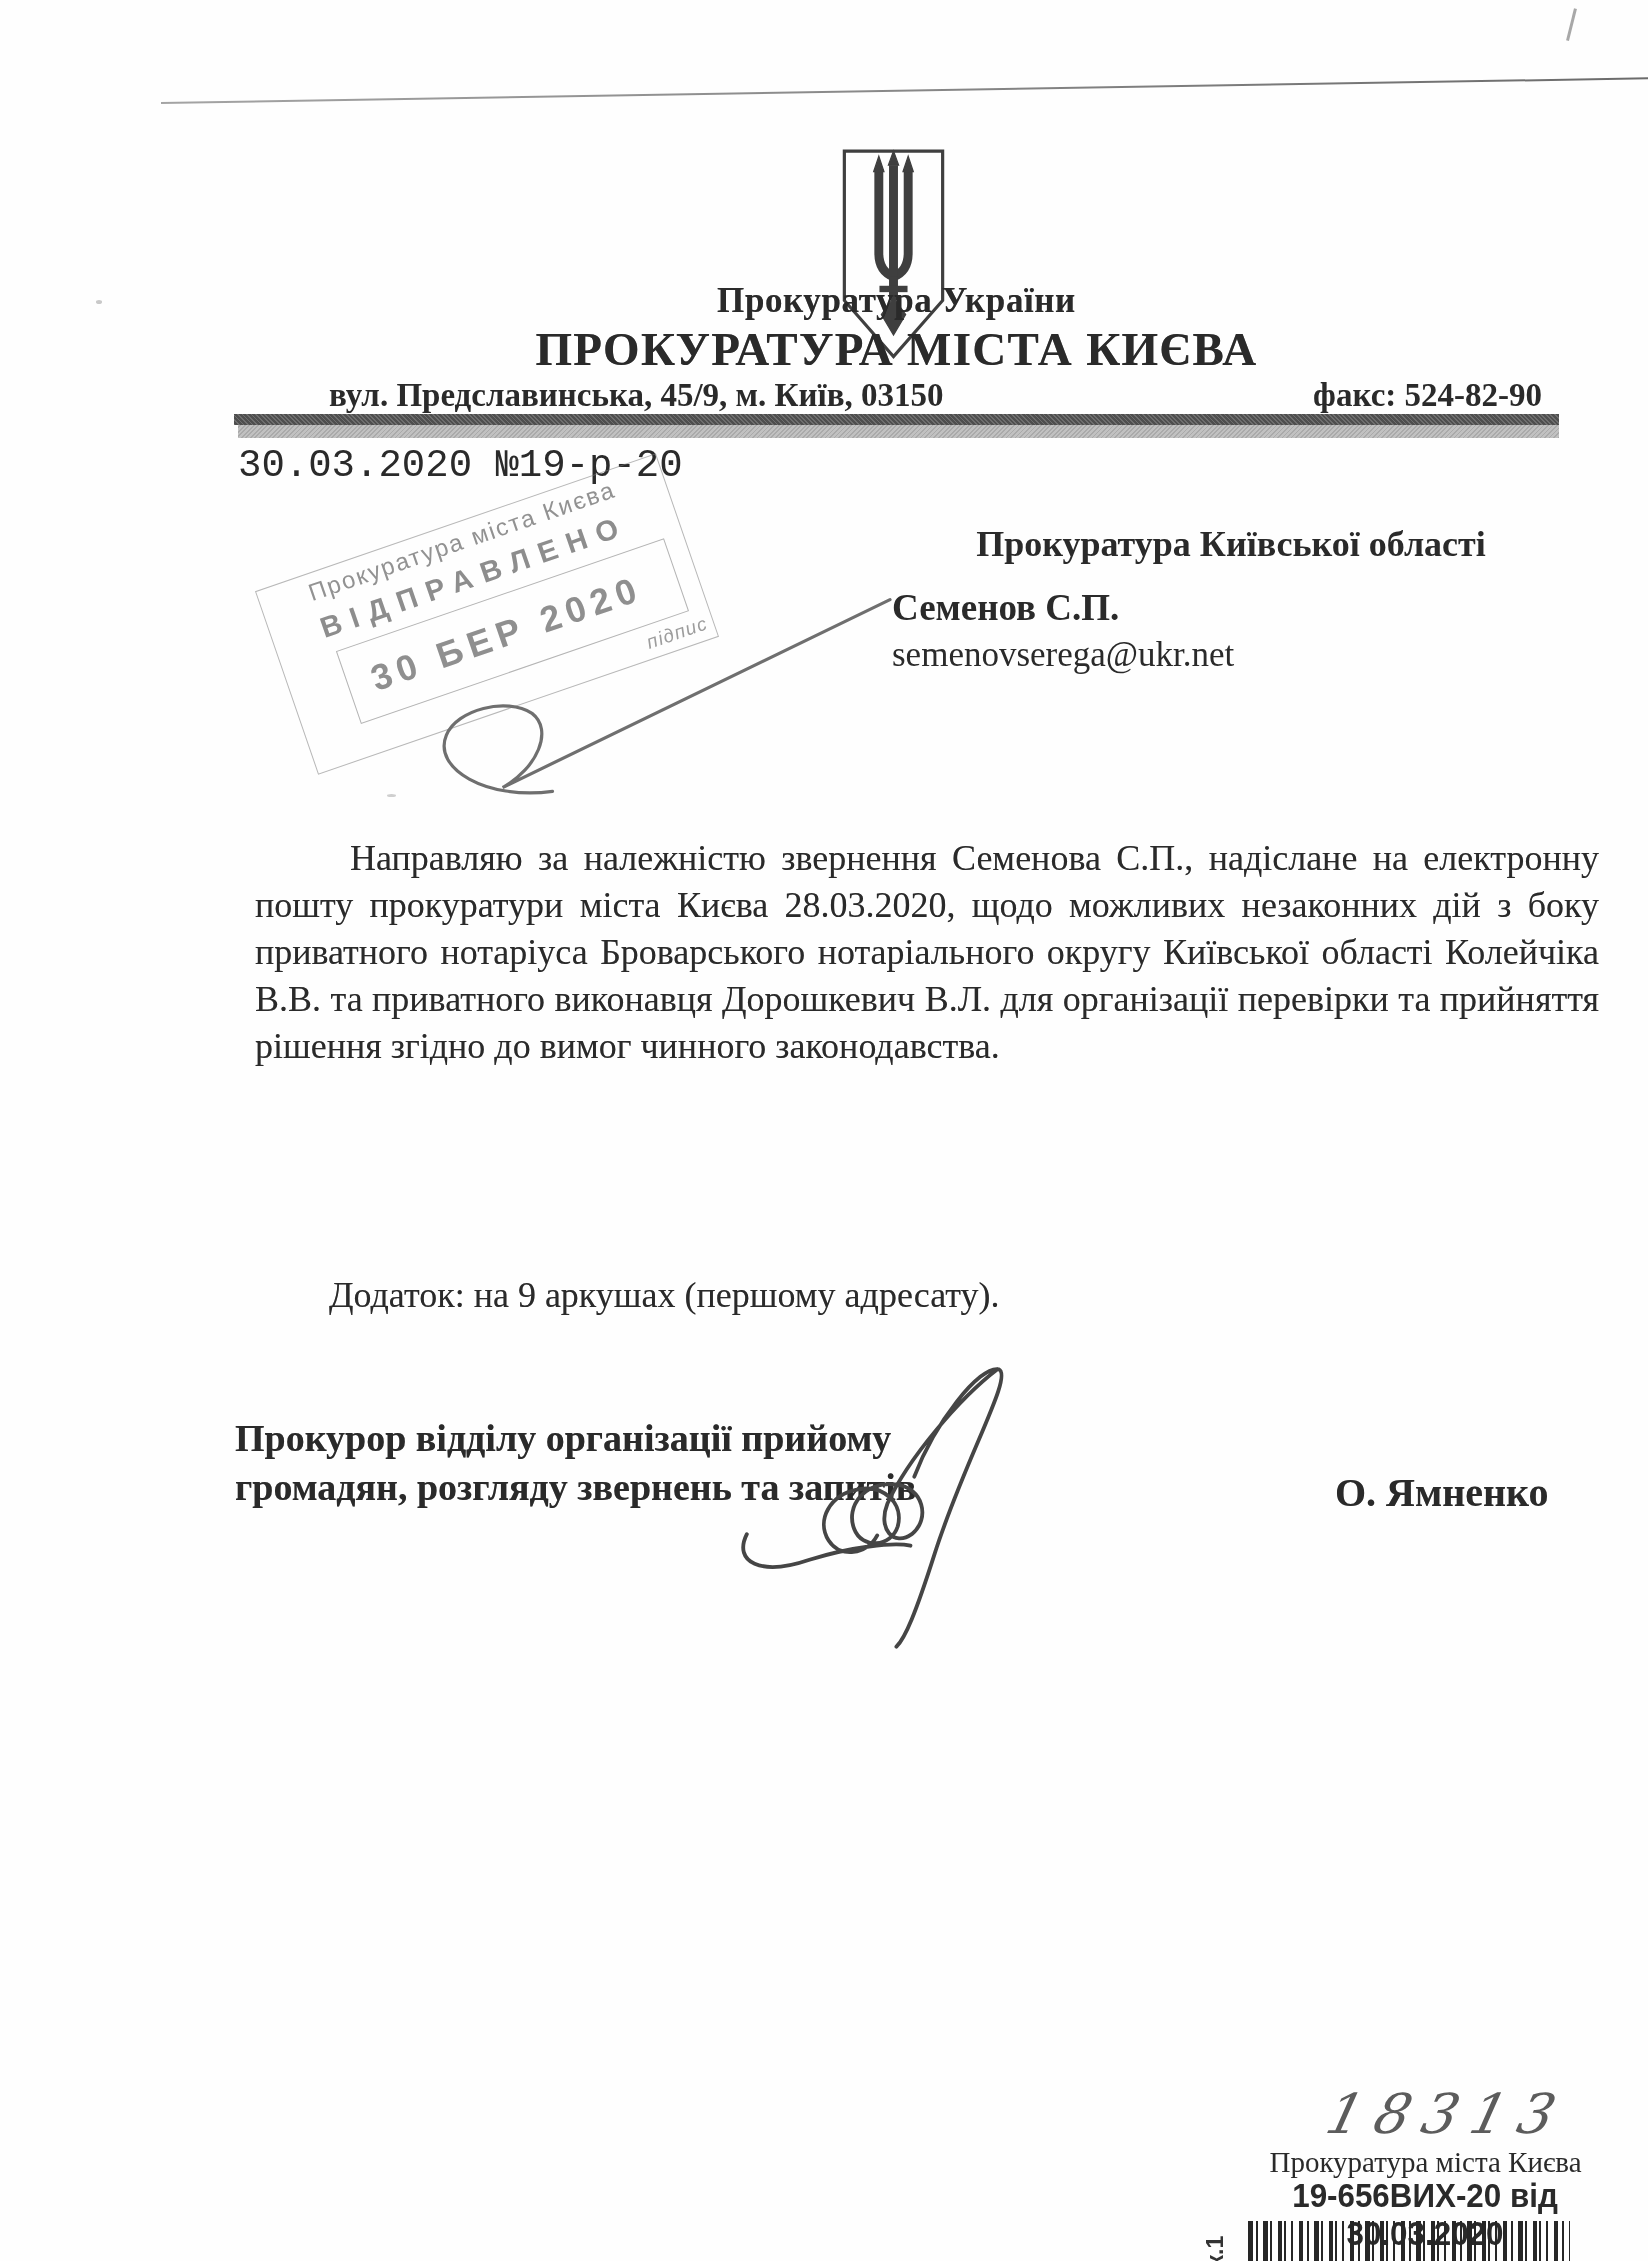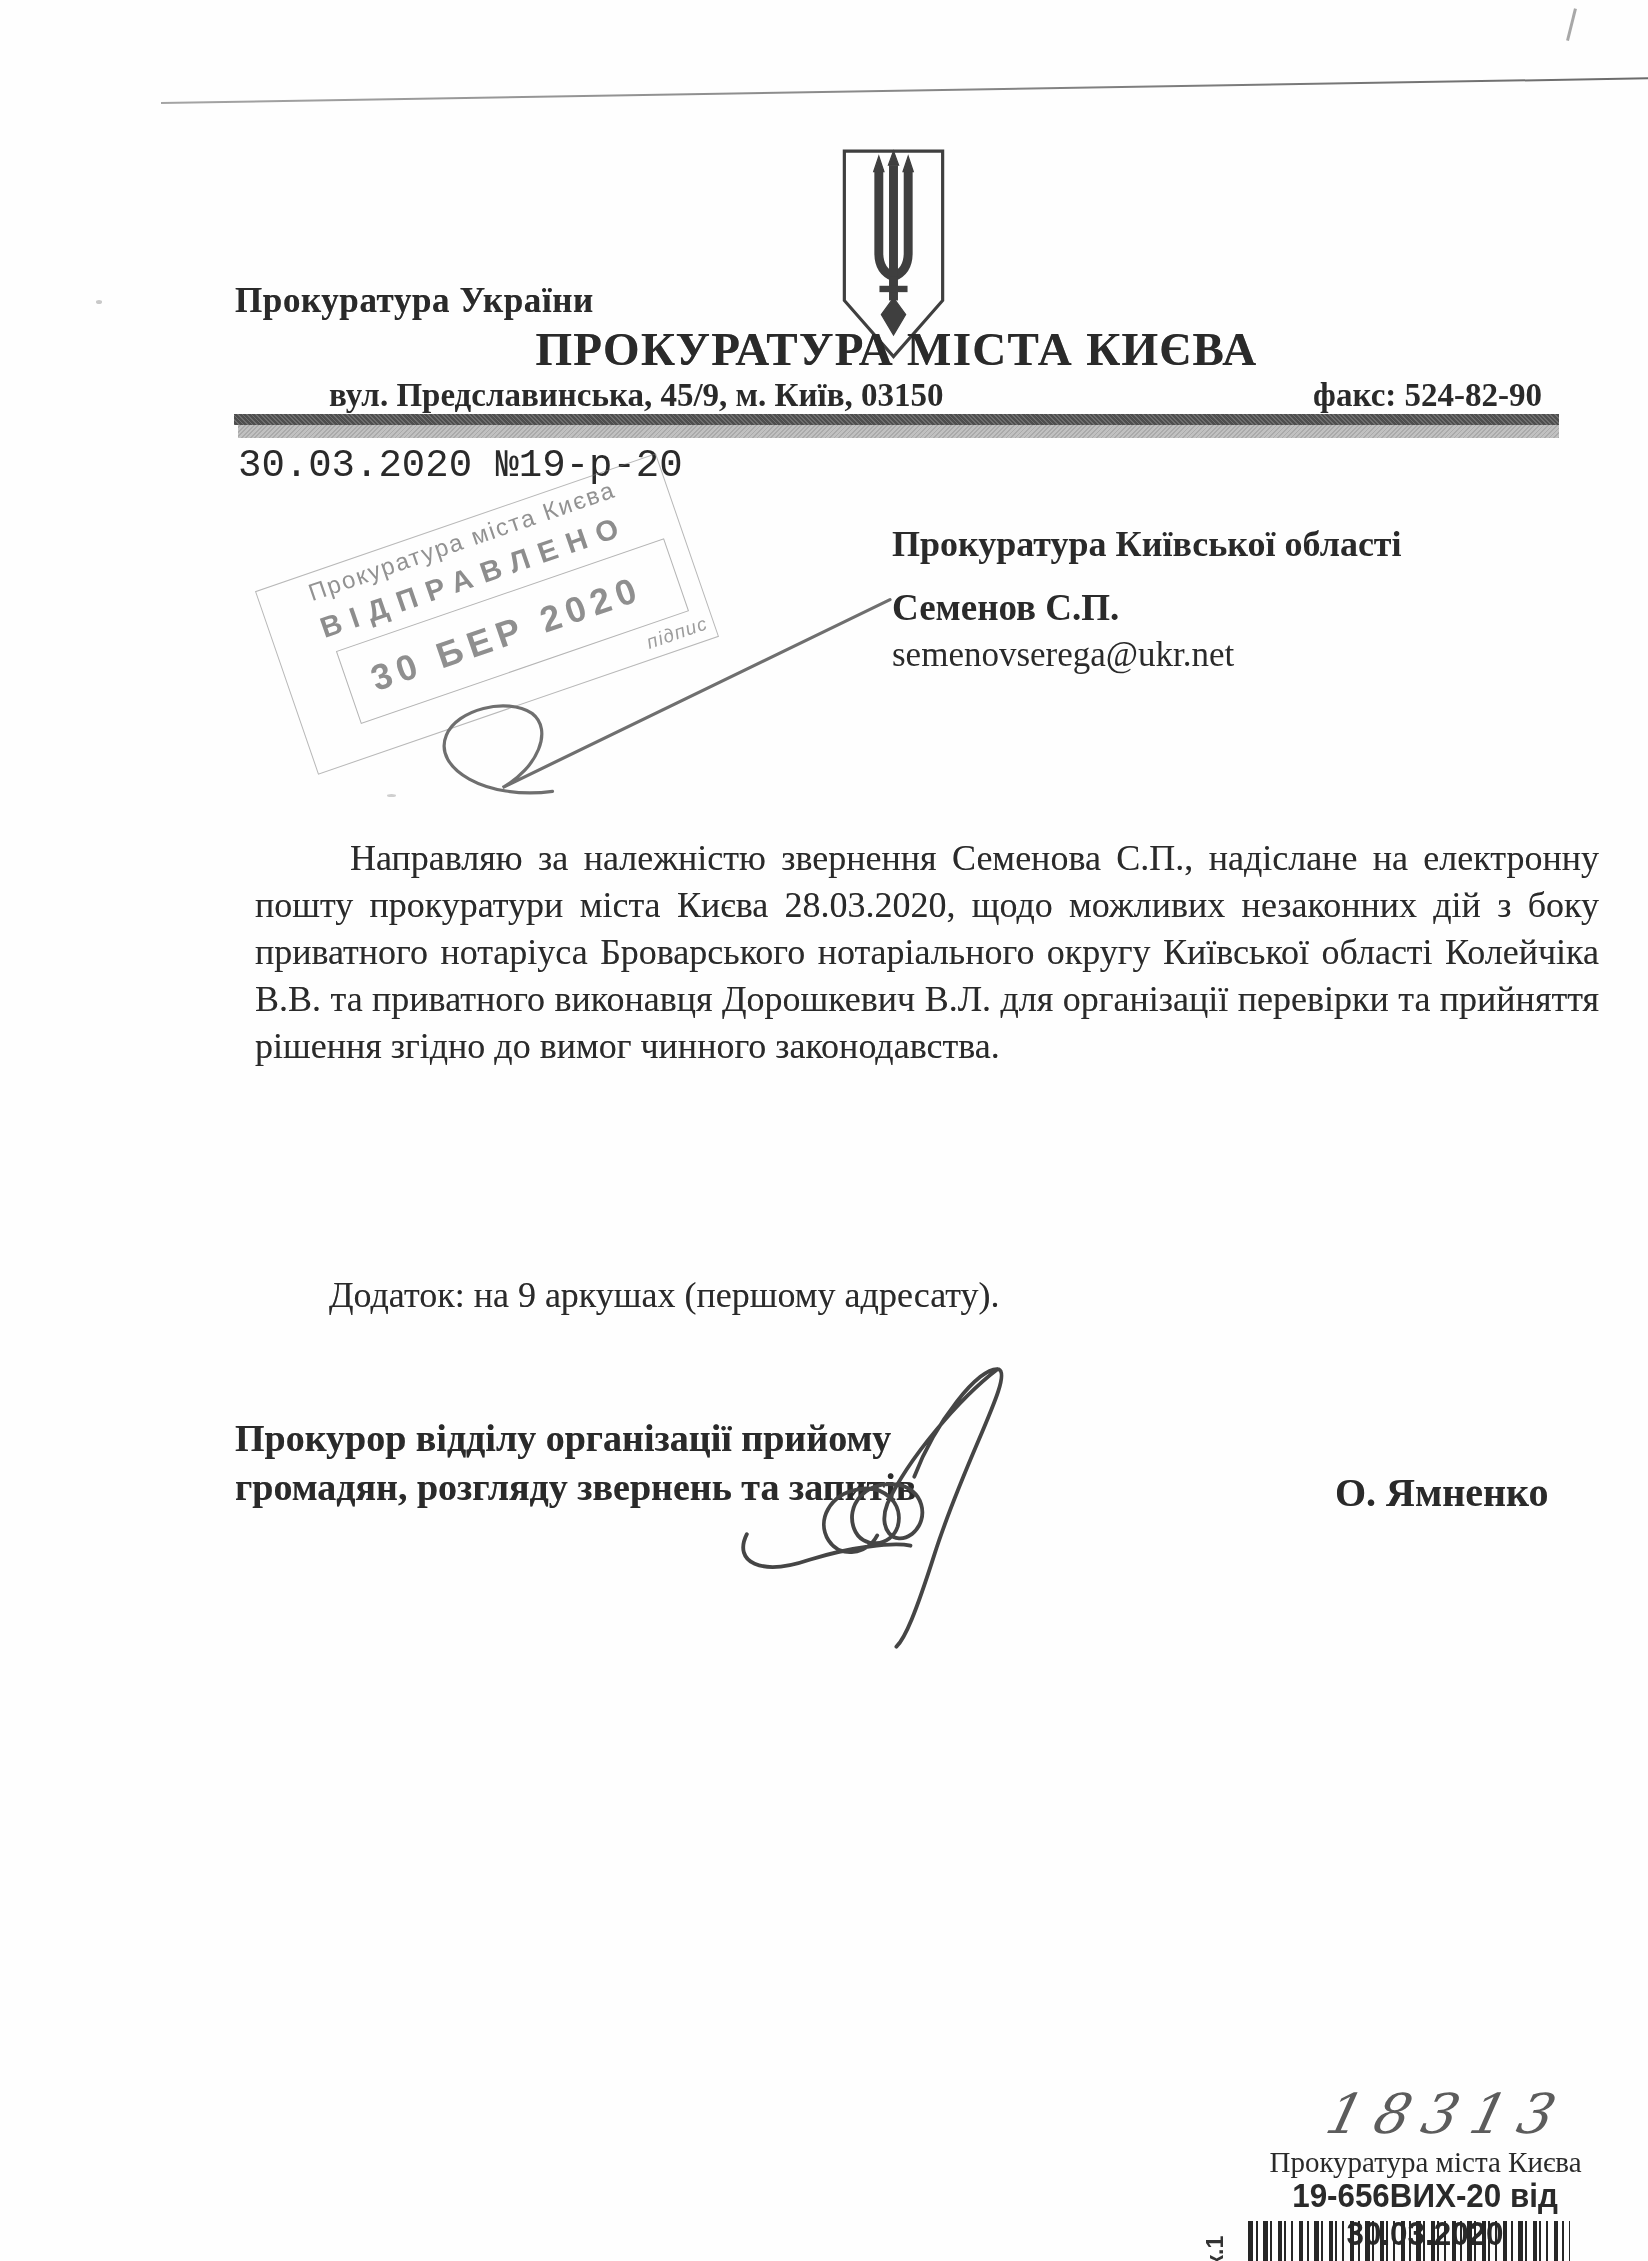--- a/index.html
+++ b/index.html
@@ -18,21 +18,21 @@
     left:161px;top:102px;width:1493px;height:1.9px;
     background:linear-gradient(90deg, rgba(90,90,90,.55), rgba(70,70,70,.8));
     transform:rotate(-0.95deg);transform-origin:left center;
   }
   .corner-tick{left:1570px;top:7.7px;width:2.6px;height:33px;background:#a8a8a8;transform:rotate(14deg);}
   .speck1{left:96px;top:300px;width:6.4px;height:3.8px;background:#c9c9c9;border-radius:50%;}
   .speck2{left:387px;top:794px;width:9px;height:3.2px;background:#cfcfcf;border-radius:50%;}
   
   .emblem{left:839px;top:146px;width:109px;height:217px;}
   .org-parent{
-    left:235px;top:281px;width:1323px;
+    left:235px;top:281px;width:1323px;text-align:center;
     font-size:35px;font-weight:bold;letter-spacing:0.6px;
     text-shadow:0 0 0.6px rgba(0,0,0,.4);
   }
   .org-name{
     left:235px;top:322px;width:1323px;text-align:center;
     font-size:47px;font-weight:bold;letter-spacing:1.3px;
     text-shadow:0 0 0.6px rgba(0,0,0,.45);
   }
   .addr-line{left:235px;top:377px;width:1323px;font-size:33px;font-weight:bold;}
   .addr-street{position:absolute;left:94px;top:0;}
@@ -57,21 +57,21 @@
   .stamp-org{position:absolute;top:5.1px;width:100%;text-align:center;font-size:24px;letter-spacing:1.9px;color:#929292;}
   .stamp-status{position:absolute;top:40px;width:100%;text-align:center;font-size:29px;font-weight:600;letter-spacing:0.35em;color:#8d8d8d;}
   .stamp-datebox{
     position:absolute;left:56px;top:82px;width:345px;height:75px;
     border:1.9px solid rgba(130,130,130,.6);
   }
   .stamp-date{position:absolute;left:24px;top:16.6px;font-size:36px;font-weight:700;letter-spacing:6.4px;color:#8f8f8f;}
   .stamp-sign{position:absolute;left:353px;top:165px;font-size:19px;font-style:italic;color:#9d9d9d;letter-spacing:1.3px;}
   
   .recipient{left:892px;top:523px;width:678px;font-size:35px;line-height:42px;}
-  .recipient .r-org{font-weight:bold;font-size:36px;margin-bottom:1px;}
+  .recipient .r-org{font-weight:bold;font-size:36px;margin-bottom:1px;text-align:center;}
   .recipient .r-name{font-weight:bold;font-size:37px;margin-top:22px;margin-bottom:5.1px;}
   
   .body-text{
     left:235px;top:835px;width:1344px;
     font-size:36px;line-height:47px;
     text-align:justify;
     text-shadow:0 0 0.6px rgba(0,0,0,.3);
     margin-left:20px;
   }
   .body-text p{margin:0;text-indent:95px;}

